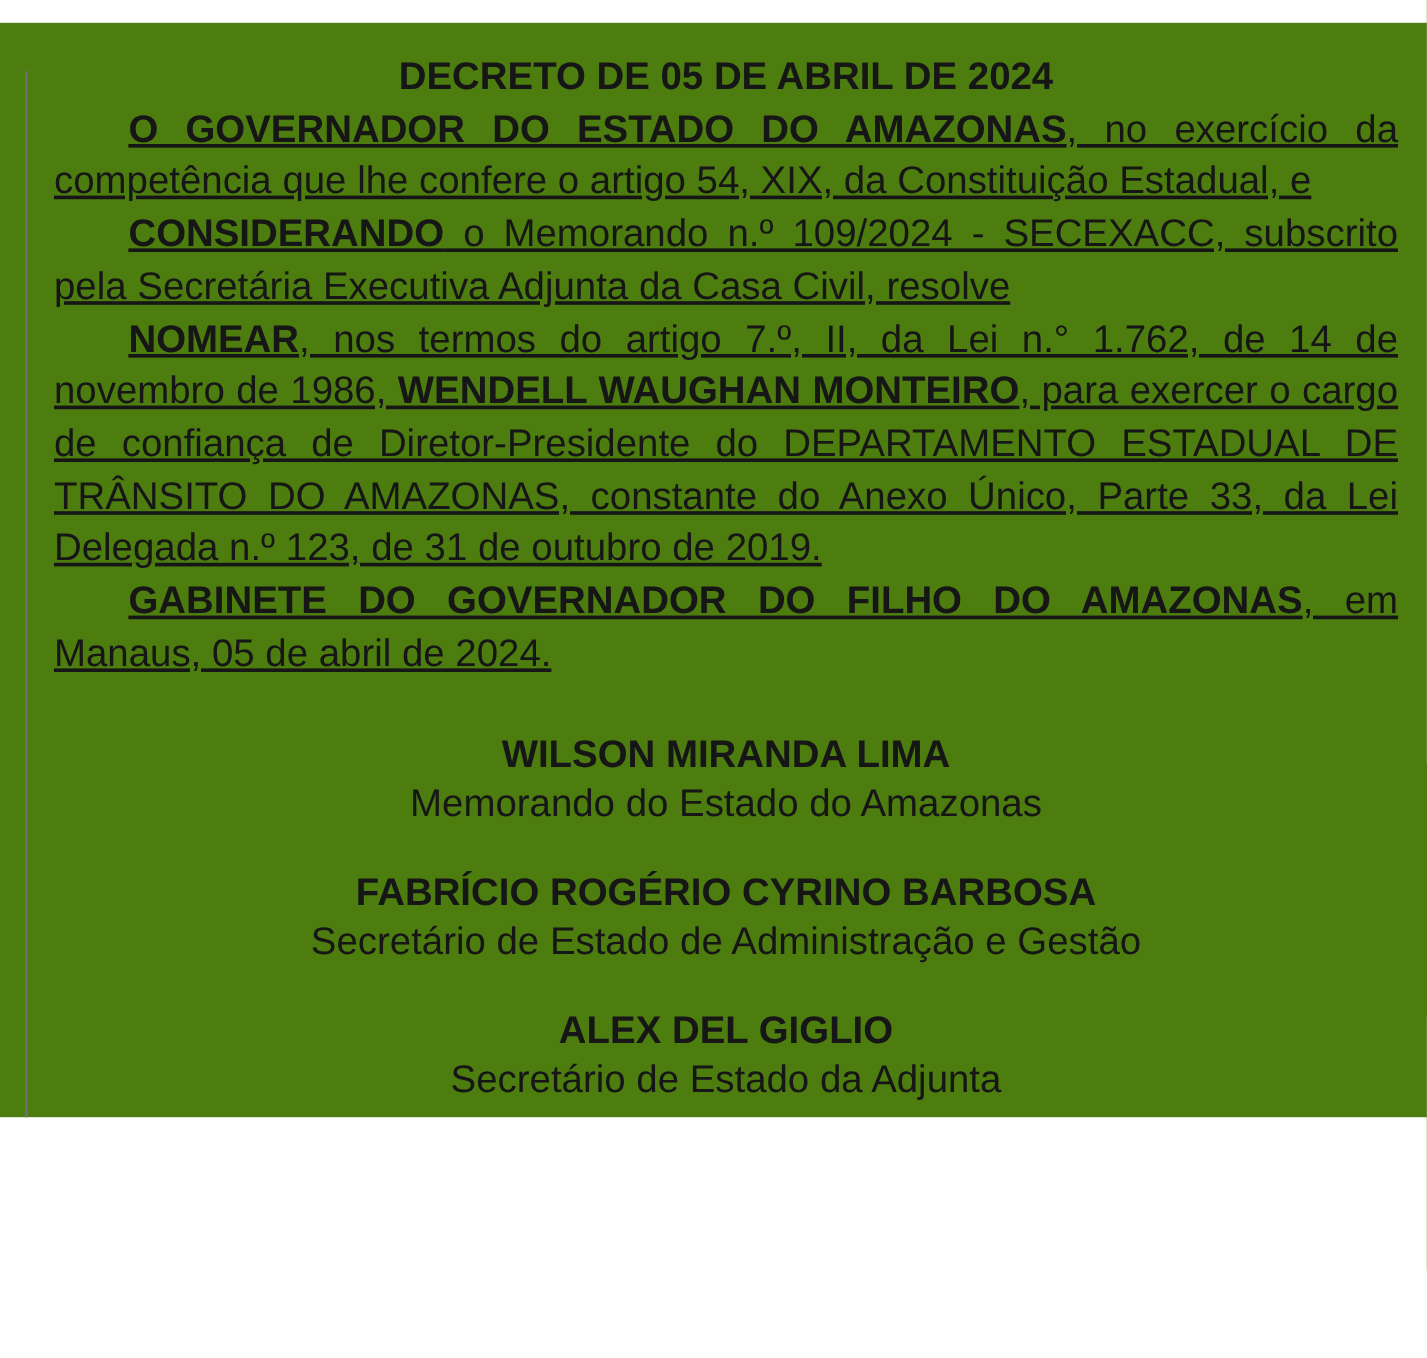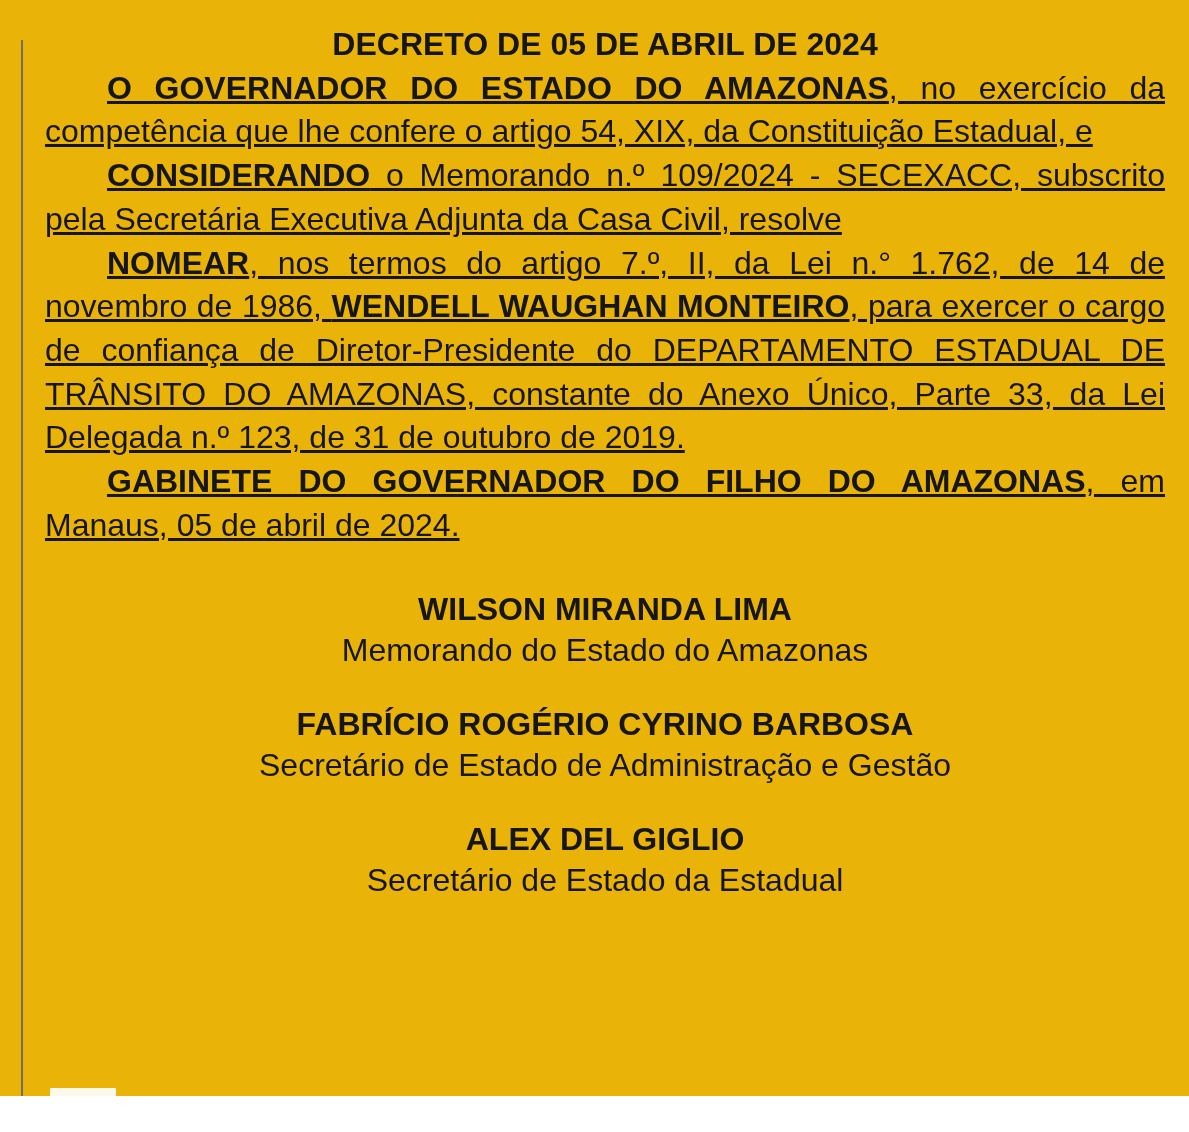--- a/index.html
+++ b/index.html
@@ -1,23 +1,24 @@
 <!DOCTYPE html>
 <html><head>
 <meta charset="utf-8">
 <style>
   html,body{margin:0;padding:0;}
   .page{
     position:relative;
     width:1189px;
-    height:1096px;
-    background:#eab308;
+    height:912px;
+    background:#4d7c0f;
     overflow:hidden;
     font-family:"Liberation Sans", sans-serif;
     color:#161616;
+    margin-top:19px;
   }
   .left-rule{
     position:absolute;
     left:21px;
     top:40px;
     width:2px;
     height:1092px;
     background:#6f6f6f;
   }
   .highlight-mark{
@@ -103,21 +104,21 @@
 
 
 
       <div class="sig">
         <div class="sig-name">FABRÍCIO ROGÉRIO CYRINO BARBOSA</div>
         <div class="sig-role">Secretário de Estado de Administração e Gestão</div>
       </div>
 
       <div class="sig">
         <div class="sig-name">ALEX DEL GIGLIO</div>
-        <div class="sig-role">Secretário de Estado da Estadual</div>
+        <div class="sig-role">Secretário de Estado da Adjunta</div>
       </div>
 
     </div>
   </div>
 
   <div class="protocol">Protocolo 173439</div>
 
 </div>
 
 </body></html>

